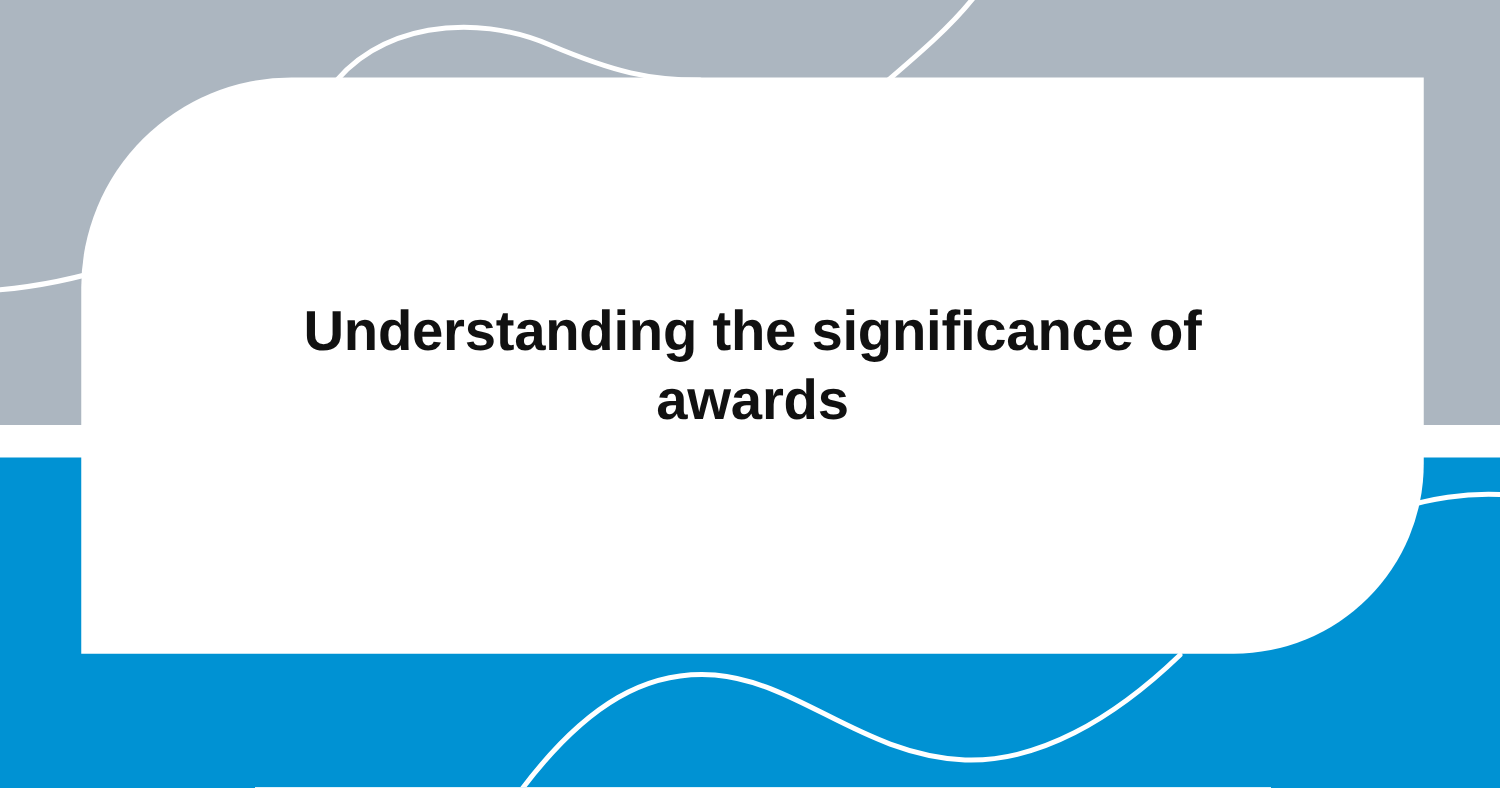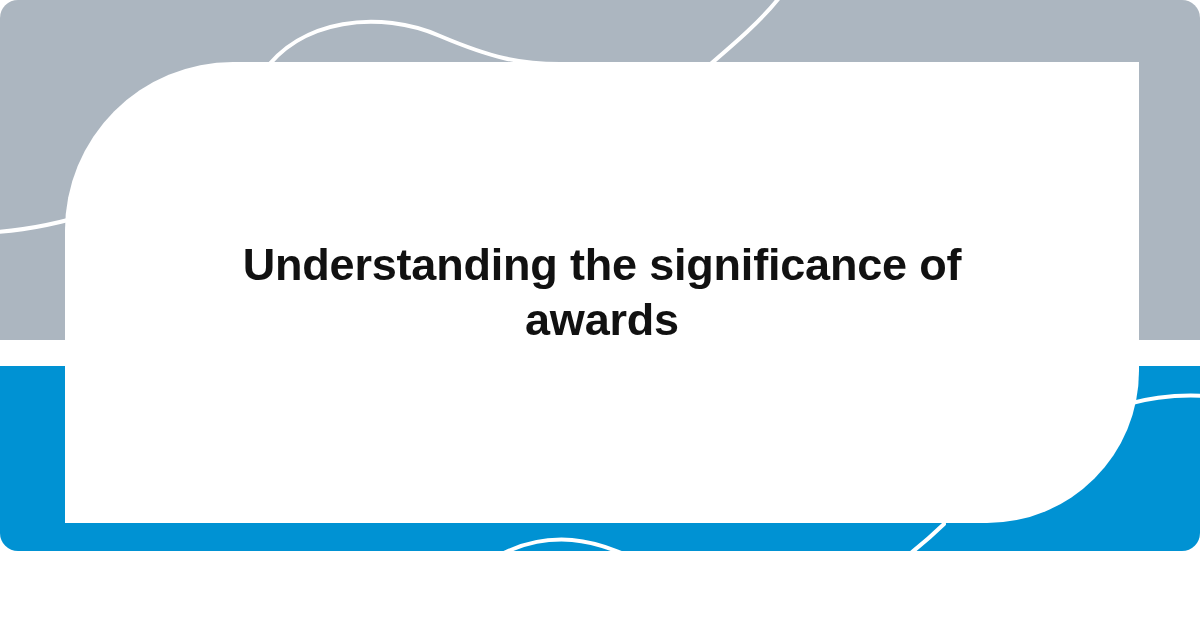--- a/index.html
+++ b/index.html
@@ -7,24 +7,23 @@
   html, body {
     width:1200px; height:630px;
     overflow:hidden;
     background:#ffffff;
     font-family:"Liberation Sans", sans-serif;
   }
 
   #banner {
     position:relative;
     width:1200px;
-    height:551px;
+    height:630px;
     overflow:hidden;
     background:#ffffff;
-    border-radius:18px;
   }
 
   
   .band {
     position:absolute;
     left:0;
     width:1200px;
   }
   #band-top    { top:0;     height:340px; }
   #band-bottom { top:366px; height:264px; }

